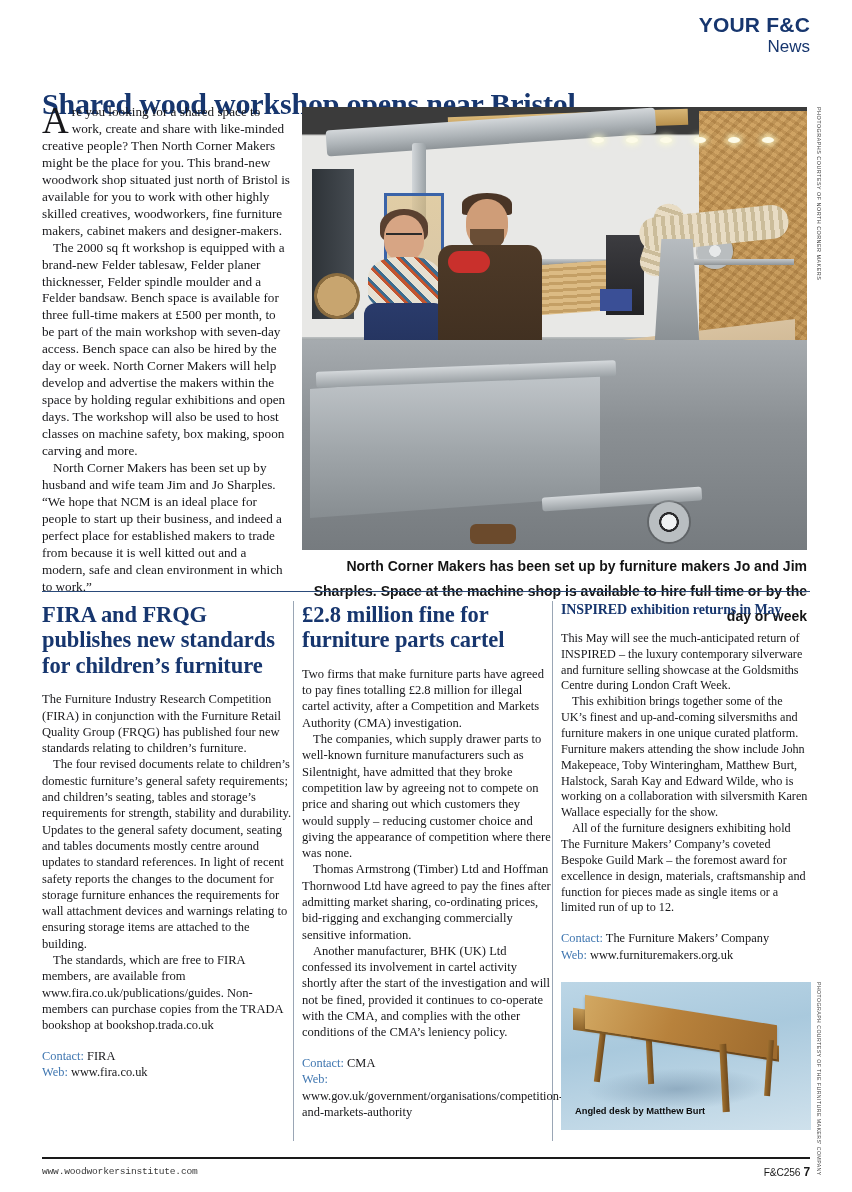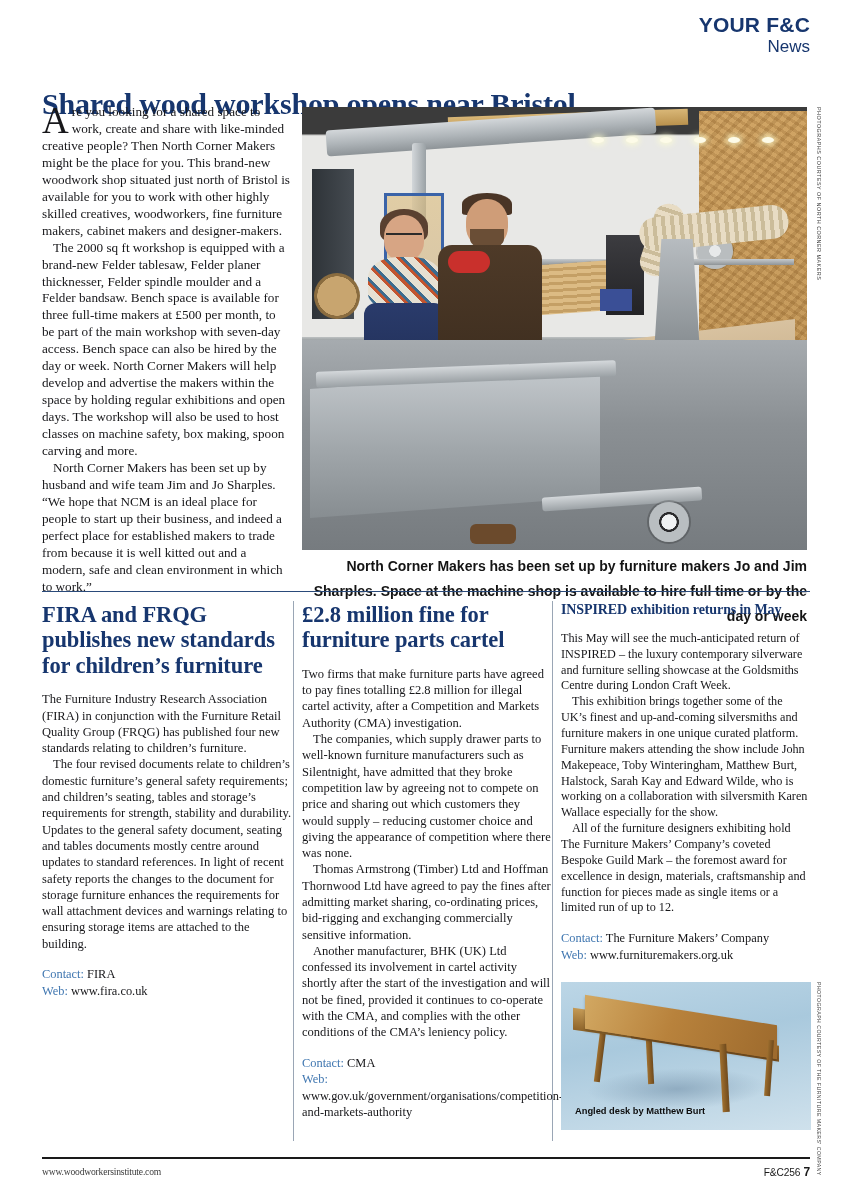--- a/index.html
+++ b/index.html
@@ -476,21 +476,21 @@
     left: 42px;
     top: 1157px;
     width: 768px;
     height: 1.5px;
     background: #1a1a1a;
   }
   .footer-left {
     position: absolute;
     left: 42px;
     top: 1166px;
-    font-family: Liberation Serif, serif;
+    font-family: Liberation Mono, monospace;
     font-size: 9.6px;
     color: #3a3a3a;
     letter-spacing: -0.2px;
   }
   .footer-right {
     position: absolute;
     right: 42px;
     top: 1165px;
     font-family: "Liberation Sans", sans-serif;
     font-size: 10.2px;
@@ -573,22 +573,23 @@
 
   <div class="hero-caption">North Corner Makers has been set up by furniture makers Jo and Jim Sharples. Space at the machine shop is available to hire full time or by the day or week</div>
 
   <div class="rule-full" style="top:591px"></div>
   <div class="vrule" style="left:293px; top:601px; height:540px;"></div>
   <div class="vrule" style="left:552px; top:601px; height:540px;"></div>
 
   <div class="col c1">
     <h2>FIRA and FRQG publishes new standards for children’s furniture</h2>
     <div class="body">
-      <p>The Furniture Industry Research Association (FIRA) in conjunction with the Furniture Retail Quality Group (FRQG) has published four new standards relating to children’s furniture.</p>
+      <p>The Furniture Industry Research Competition (FIRA) in conjunction with the Furniture Retail Quality Group (FRQG) has published four new standards relating to children’s furniture.</p>
       <p>The four revised documents relate to children’s domestic furniture’s general safety requirements; and children’s seating, tables and storage’s requirements for strength, stability and durability. Updates to the general safety document, seating and tables documents mostly centre around updates to standard references. In light of recent safety reports the changes to the document for storage furniture enhances the requirements for wall attachment devices and warnings relating to ensuring storage items are attached to the building.</p>
+      <p>The standards, which are free to FIRA members, are available from www.fira.co.uk/publications/guides. Non-members can purchase copies from the TRADA bookshop at bookshop.trada.co.uk</p>
     </div>
     <div class="contact">
       <div>
         <span class="contact-lbl">Contact:</span>
         <span class="contact-val">FIRA</span>
       </div>
       <div>
         <span class="contact-lbl">Web:</span>
         <span class="contact-val">www.fira.co.uk</span>
       </div>

